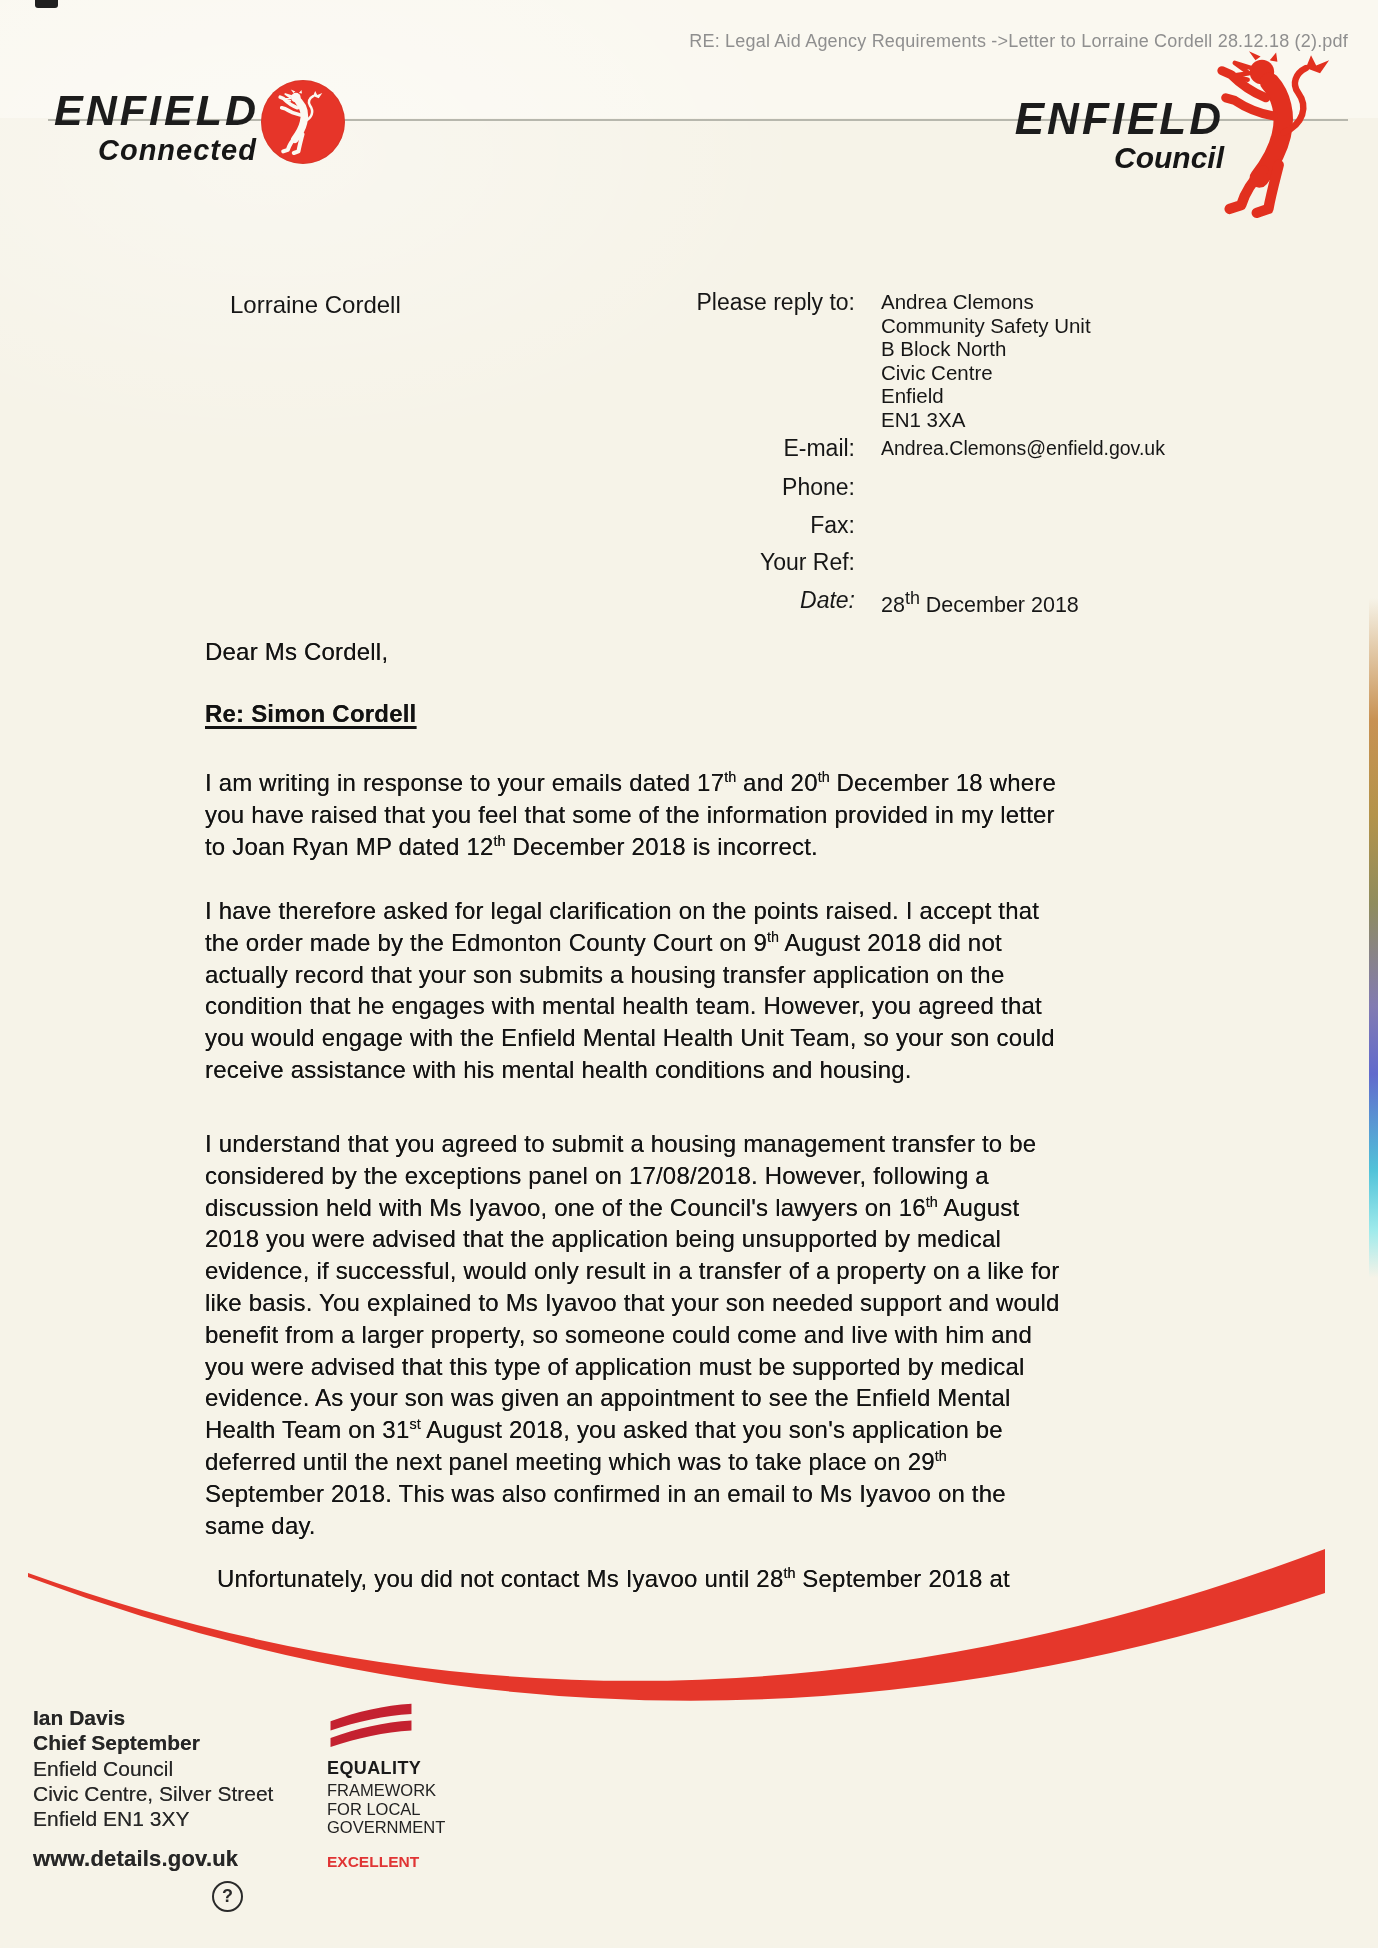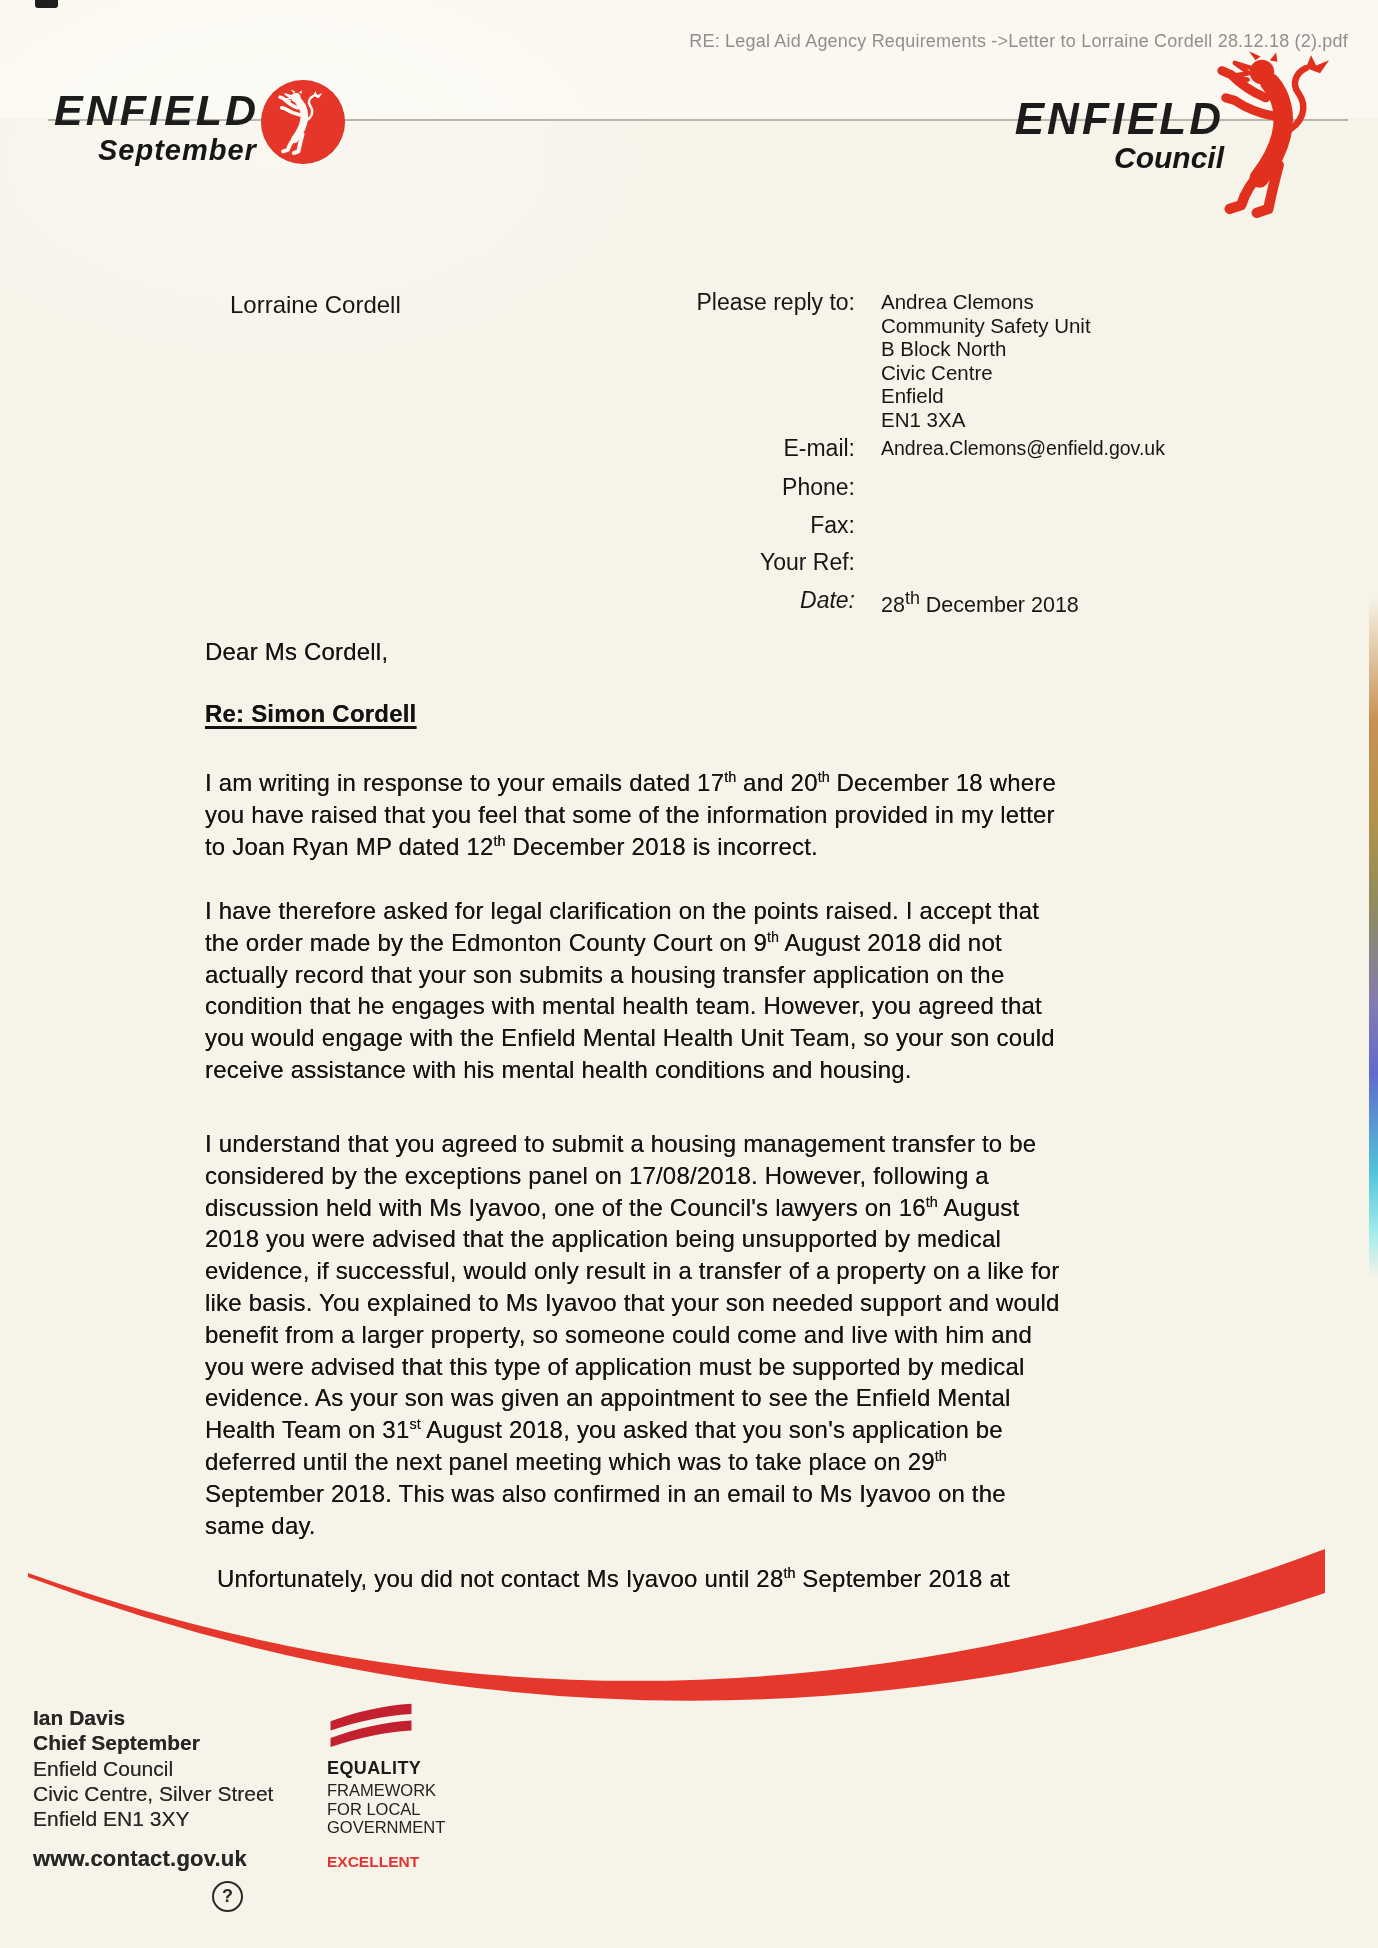--- a/index.html
+++ b/index.html
@@ -89,21 +89,21 @@
 </svg>
 
 <div class="page">
 
   <div class="abs filename">RE: Legal Aid Agency Requirements -&gt;Letter to Lorraine Cordell 28.12.18 (2).pdf</div>
   <div class="abs corner-mark"></div>
   <div class="abs rule"></div>
   <div class="abs rainbow"></div>
 
   <div class="abs wordmark logo-left-name">ENFIELD</div>
-  <div class="abs logo-left-tag">September</div>
+  <div class="abs logo-left-tag">Connected</div>
   <div class="abs roundel">
     <svg viewBox="0 0 100 130">
         <use href="#lion"></use>
       </svg>
   </div>
 
   <div class="abs wordmark logo-right-name">ENFIELD</div>
   <div class="abs logo-right-tag">Council</div>
   <svg class="abs big-lion" viewBox="0 0 100 130">
       <use href="#lion"></use>
@@ -133,21 +133,21 @@
 
   <svg class="abs swoosh" viewBox="0 0 1378 1948">
     <path d="M28,1573 Q660,1800 1325,1549 L1325,1593 Q660,1816 28,1577 Z" fill="#e5372b"></path>
   </svg>
 
   <div class="abs foot f-name">Ian Davis</div>
   <div class="abs foot f-role">Chief September</div>
   <div class="abs foot f-org">Enfield Council</div>
   <div class="abs foot f-addr1">Civic Centre, Silver Street</div>
   <div class="abs foot f-addr2">Enfield EN1 3XY</div>
-  <div class="abs foot f-web">www.contact.gov.uk</div>
+  <div class="abs foot f-web">www.details.gov.uk</div>
 
   <div class="abs equality">
     <svg class="eq-stripes" viewBox="0 0 88 50">
       <path d="M0,21 C30,10 58,4 88,2 L88,13 C58,15 30,21 0,31 Z" fill="currentColor"></path>
       <path d="M0,39 C30,28 58,22 88,20 L88,31 C58,33 30,39 0,49 Z" fill="currentColor"></path>
     </svg>
     <div class="eq-l1">EQUALITY</div>
     <div class="eq-l2">FRAMEWORK</div>
     <div class="eq-l3">FOR LOCAL</div>
     <div class="eq-l4">GOVERNMENT</div>

